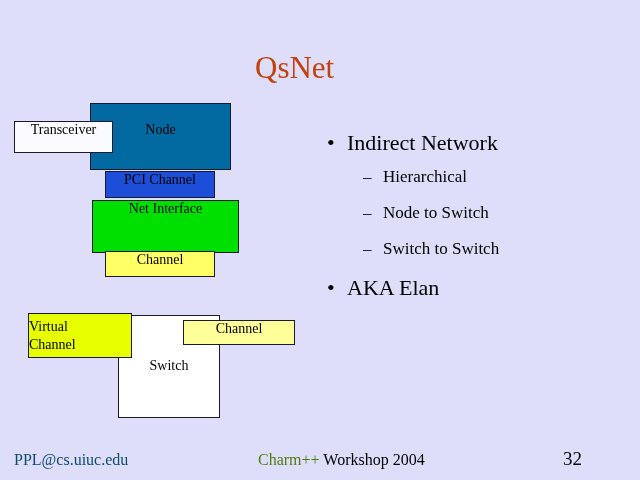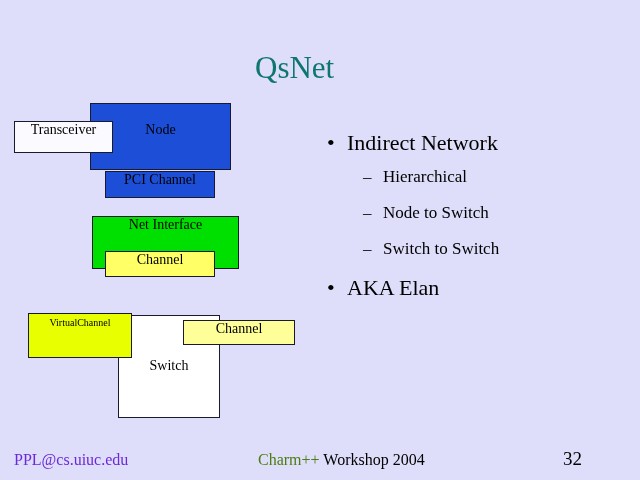--- a/index.html
+++ b/index.html
@@ -18,21 +18,21 @@
   }
 
   
   #title {
     position: absolute;
     left: 255px;
     top: 50px;
     width: 360px;
     font-size: 31px;
     line-height: 36px;
-    color: #0f766e;
+    color: #c2410c;
     white-space: nowrap;
   }
 
   
   .box {
     position: absolute;
     box-sizing: border-box;
     border: 1px solid #1a1a2e;
     display: flex;
     align-items: flex-start;
@@ -40,42 +40,42 @@
     text-align: center;
     color: #000000;
     font-size: 14px;
     line-height: 16px;
   }
   .box span { display: block; }
 
   #box-node {
     left: 90px; top: 103px;
     width: 141px; height: 67px;
-    background: #1d4ed8;
+    background: #0369a1;
     font-size: 14px;
     align-items: flex-start;
     padding-top: 18px;
     z-index: 1;
   }
   #box-transceiver {
     left: 14px; top: 121px;
     width: 99px; height: 32px;
     background: #fbfbff;
     font-size: 14px;
     z-index: 3;
   }
   #box-pci-channel {
     left: 105px; top: 171px;
     width: 110px; height: 27px;
     background: #1d4ed8;
     font-size: 14px;
     z-index: 2;
   }
   #box-net-interface {
-    left: 92px; top: 216px;
+    left: 92px; top: 200px;
     width: 147px; height: 53px;
     background: #00e000;
     font-size: 14px;
     z-index: 1;
   }
   #box-channel-1 {
     left: 105px; top: 251px;
     width: 110px; height: 26px;
     background: #ffff66;
     font-size: 14px;
@@ -88,22 +88,23 @@
     background: #ffffff;
     font-size: 14px;
     align-items: flex-start;
     padding-top: 42px;
     z-index: 1;
   }
   #box-virtual-channel {
     left: 28px; top: 313px;
     width: 104px; height: 45px;
     background: #e8ff00;
-    font-size: 10px;
+    font-size: 14px;
     line-height: 18px;
+    flex-direction: column;
     justify-content: center;
     z-index: 3;
   }
   #box-channel-2 {
     left: 183px; top: 320px;
     width: 112px; height: 25px;
     background: #ffff99;
     font-size: 14px;
     z-index: 3;
   }
@@ -145,21 +146,21 @@
     font-size: 17px;
     line-height: 20px;
   }
 
   
   #footer-email {
     position: absolute;
     left: 14px; top: 450px;
     font-size: 16px;
     line-height: 20px;
-    color: #6d28d9;
+    color: #0c4a6e;
     white-space: nowrap;
   }
   #footer-center {
     position: absolute;
     left: 210px; top: 450px;
     font-size: 16px;
     line-height: 20px;
     white-space: nowrap;
   }
   #footer-center .brand { color: #4d7c0f; margin-left: 48px; }

